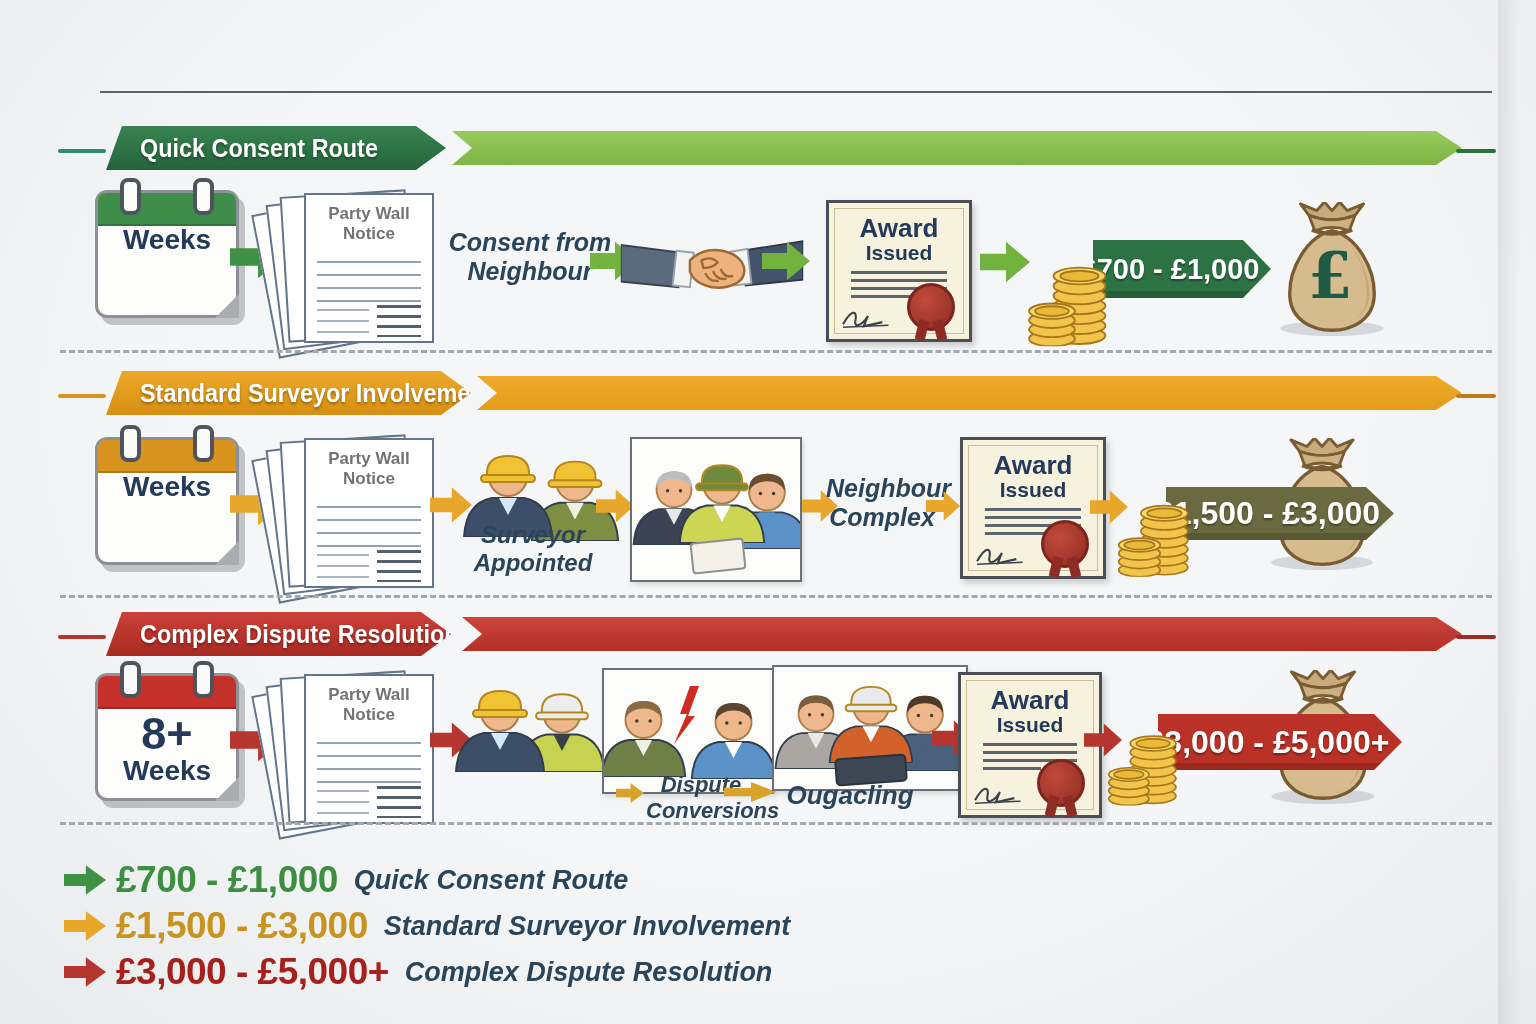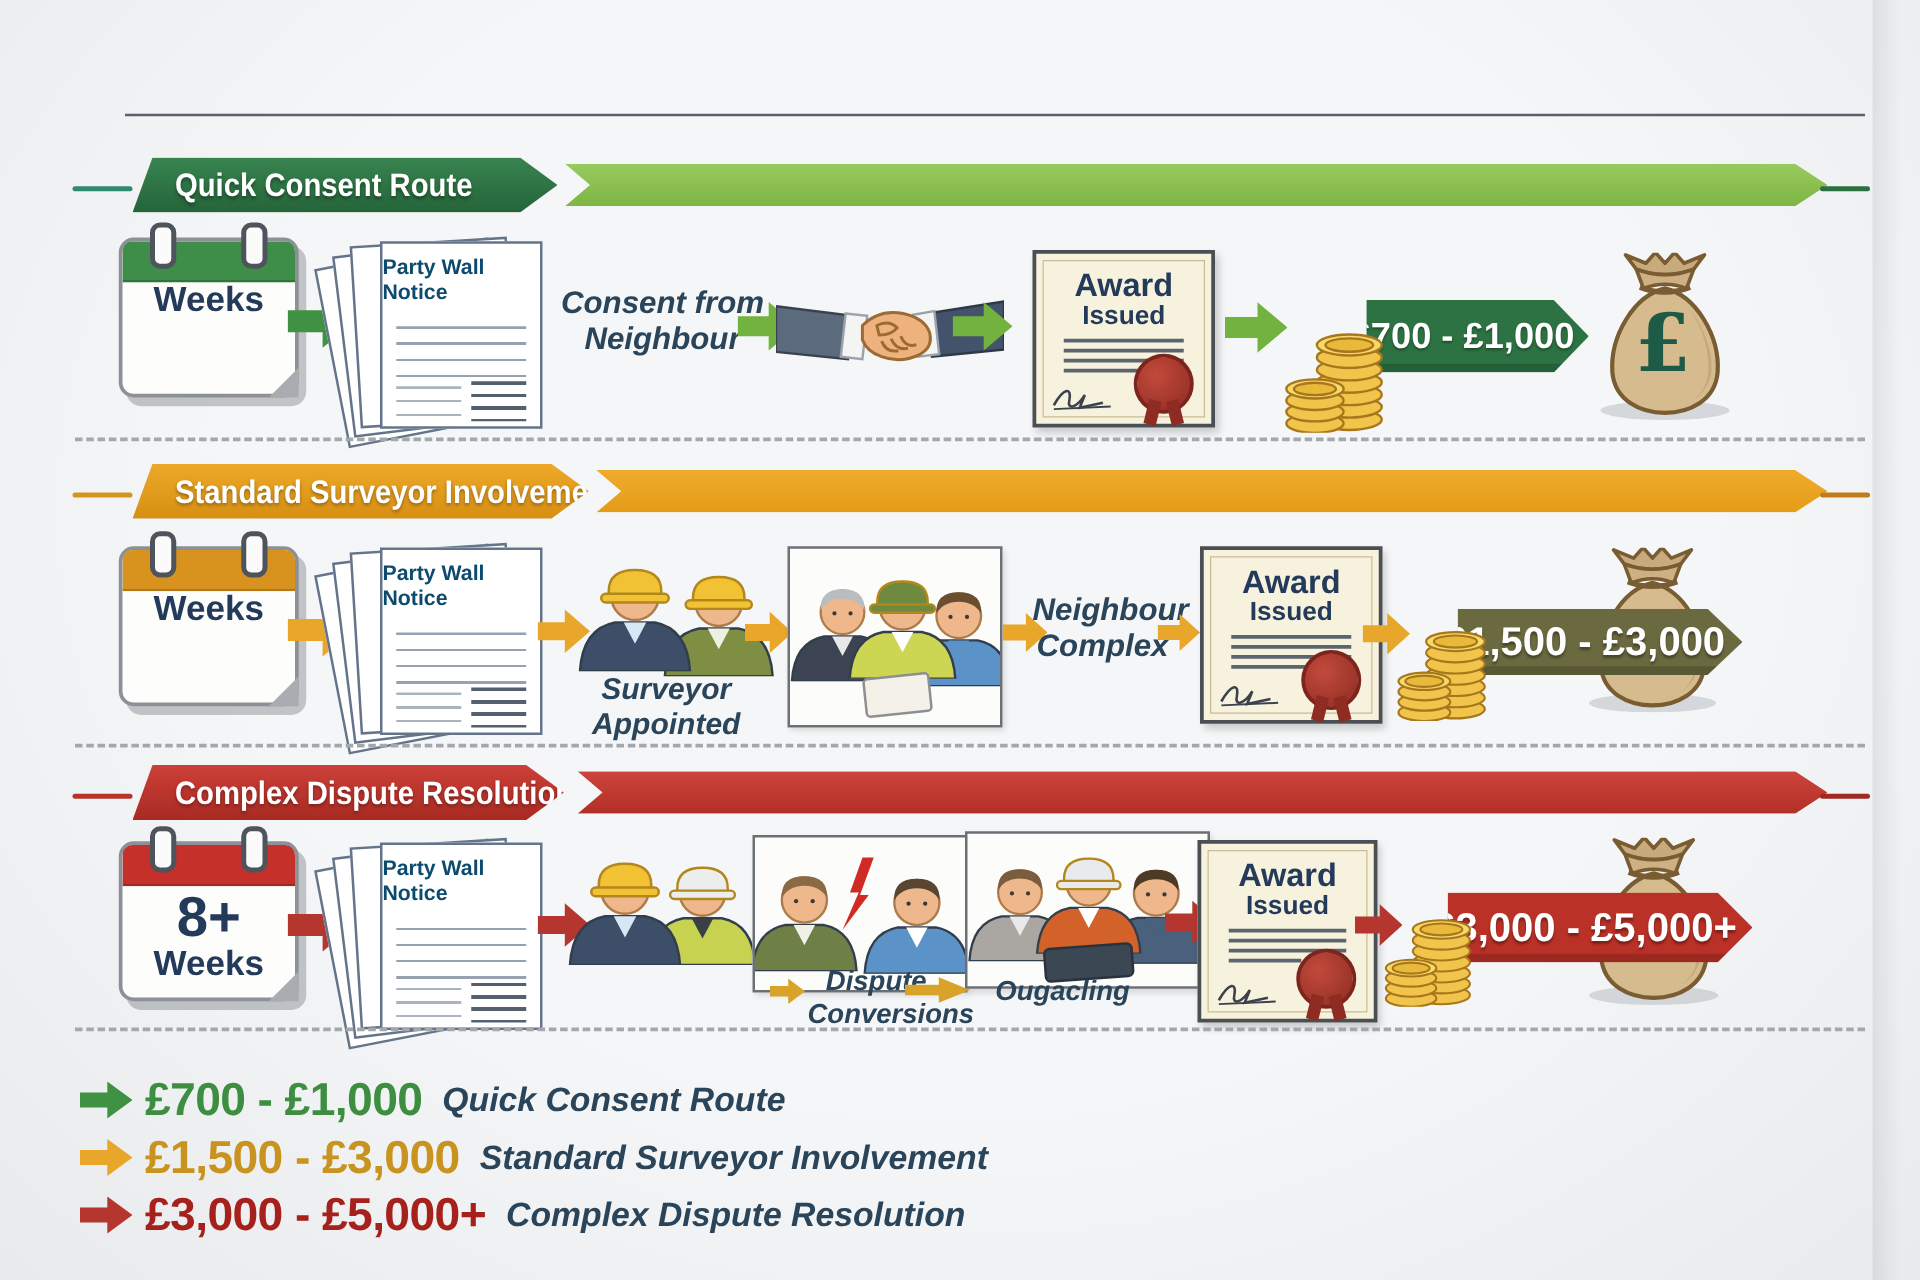--- a/index.html
+++ b/index.html
@@ -37,21 +37,21 @@
   .cal-unit{text-align:center;font-weight:bold;color:#233a5a;font-size:28px;line-height:1.0;}
   .cal-fold{position:absolute;right:-3px;bottom:-3px;width:0;height:0;
     border-style:solid;border-width:0 0 24px 24px;border-color:transparent transparent #a9adb2 transparent;}
   
   .docs{position:absolute;width:180px;height:155px;}
   .docs .page{position:absolute;background:#fff;border:2px solid #64748a;width:122px;height:142px;}
   .docs .b1{left:12px;top:14px;transform:rotate(-11deg);}
   .docs .b2{left:22px;top:9px;transform:rotate(-7deg);}
   .docs .b3{left:32px;top:5px;transform:rotate(-3.5deg);}
   .docs .front{left:52px;top:5px;width:126px;height:146px;}
-  .docs-title{font-weight:bold;color:#0c4a6e;font-size:17px;line-height:1.15;margin-top:9px;}
+  .docs-title{font-weight:bold;color:#737373;text-align:center;font-size:17px;line-height:1.15;margin-top:9px;}
   .doc-body{position:absolute;left:11px;right:11px;top:66px;height:42px;
     background:repeating-linear-gradient(180deg,#96a2b1 0 2px,transparent 2px 13px);}
   .doc-body2{position:absolute;left:11px;width:52px;top:114px;height:26px;
     background:repeating-linear-gradient(180deg,#aab4c0 0 2px,transparent 2px 11px);}
   .doc-col{position:absolute;right:11px;top:110px;width:44px;height:32px;
     background:repeating-linear-gradient(180deg,#55606e 0 3px,transparent 3px 10px);}
   
   .caption{position:absolute;text-align:center;font-style:italic;font-weight:bold;color:#2a4459;line-height:1.16;}
   
   .cert{position:absolute;background:#f7f2dd;border:3px solid #4a4e55;box-shadow:3px 4px 6px rgba(0,0,0,0.18);}
@@ -260,21 +260,21 @@
       <div class="doc-col"></div>
     </div>
   </div>
 
   <div class="stepArrow" style="left:430px;top:486px;width:42px;height:38px;background:#e8a62a;"></div>
 
   <svg class="figs" style="left:458px;top:437px;width:165px;height:105px;" viewBox="0 0 165 105">
     <use href="#sym-worker" x="68" y="6" width="98" height="98" style="--hat:#f0c234;--suit:#7e8f43;--shirt:#eef0e2"></use>
     <use href="#sym-worker" x="0" y="0" width="100" height="100" style="--hat:#f0c234;--suit:#3d4e68;--shirt:#d6e7f5"></use>
   </svg>
-  <div class="caption" style="left:428px;top:538px;width:210px;font-size:24px;">
+  <div class="caption" style="left:428px;top:521px;width:210px;font-size:24px;">
     <div>Surveyor Appointed</div>
   </div>
 
   <div class="stepArrow" style="left:596px;top:488px;width:38px;height:36px;background:#e8a62a;"></div>
 
   <div class="frame" style="left:630px;top:437px;width:168px;height:141px;">
     <svg style="position:absolute;left:0;top:0;width:168px;height:141px;" viewBox="0 0 168 141">
       <use href="#sym-person" x="-4" y="14" width="92" height="92" style="--suit:#3c4353;--hair:#b9bcc0;--shirt:#e8e8e8"></use>
       <use href="#sym-person" x="88" y="16" width="94" height="94" style="--suit:#5b93c9;--hair:#6b4e30;--shirt:#5b93c9"></use>
       <use href="#sym-worker" x="42" y="8" width="96" height="96" style="--hat:#6d8a3f;--suit:#cdd653;--shirt:#fff"></use>
@@ -378,21 +378,21 @@
   <div class="stepArrow" style="left:724px;top:781px;width:52px;height:22px;background:#d9a32a;"></div>
 
   <div class="frame" style="left:772px;top:665px;width:192px;height:122px;">
     <svg style="position:absolute;left:0;top:0;width:192px;height:122px;" viewBox="0 0 192 122">
       <use href="#sym-person" x="-4" y="10" width="92" height="92" style="--suit:#aaa7a2;--hair:#7b5c3c;--shirt:#e8e8e8"></use>
       <use href="#sym-person" x="104" y="10" width="94" height="94" style="--suit:#49617c;--hair:#4f3a26;--shirt:#49617c"></use>
       <use href="#sym-worker" x="50" y="2" width="94" height="94" style="--hat:#e9eaeb;--suit:#d2622a;--shirt:#fff"></use>
       <rect x="62" y="90" width="70" height="26" rx="4" fill="#3c4754" stroke="#2a323c" stroke-width="2" transform="rotate(-4 97 103)"></rect>
     </svg>
   </div>
-  <div class="caption" style="left:786px;top:780px;width:128px;font-size:22px;">
+  <div class="caption" style="left:786px;top:780px;width:128px;font-size:26px;">
     <div>Ougacling</div>
   </div>
 
   <div class="stepArrow" style="left:932px;top:719px;width:42px;height:38px;background:#b5362e;"></div>
 
   <div class="cert" style="left:958px;top:672px;width:138px;height:140px;">
     <div class="cert-inner"></div>
     <div class="cert-t1">Award</div>
     <div class="cert-t2">Issued</div>
     <div class="cert-lines">

